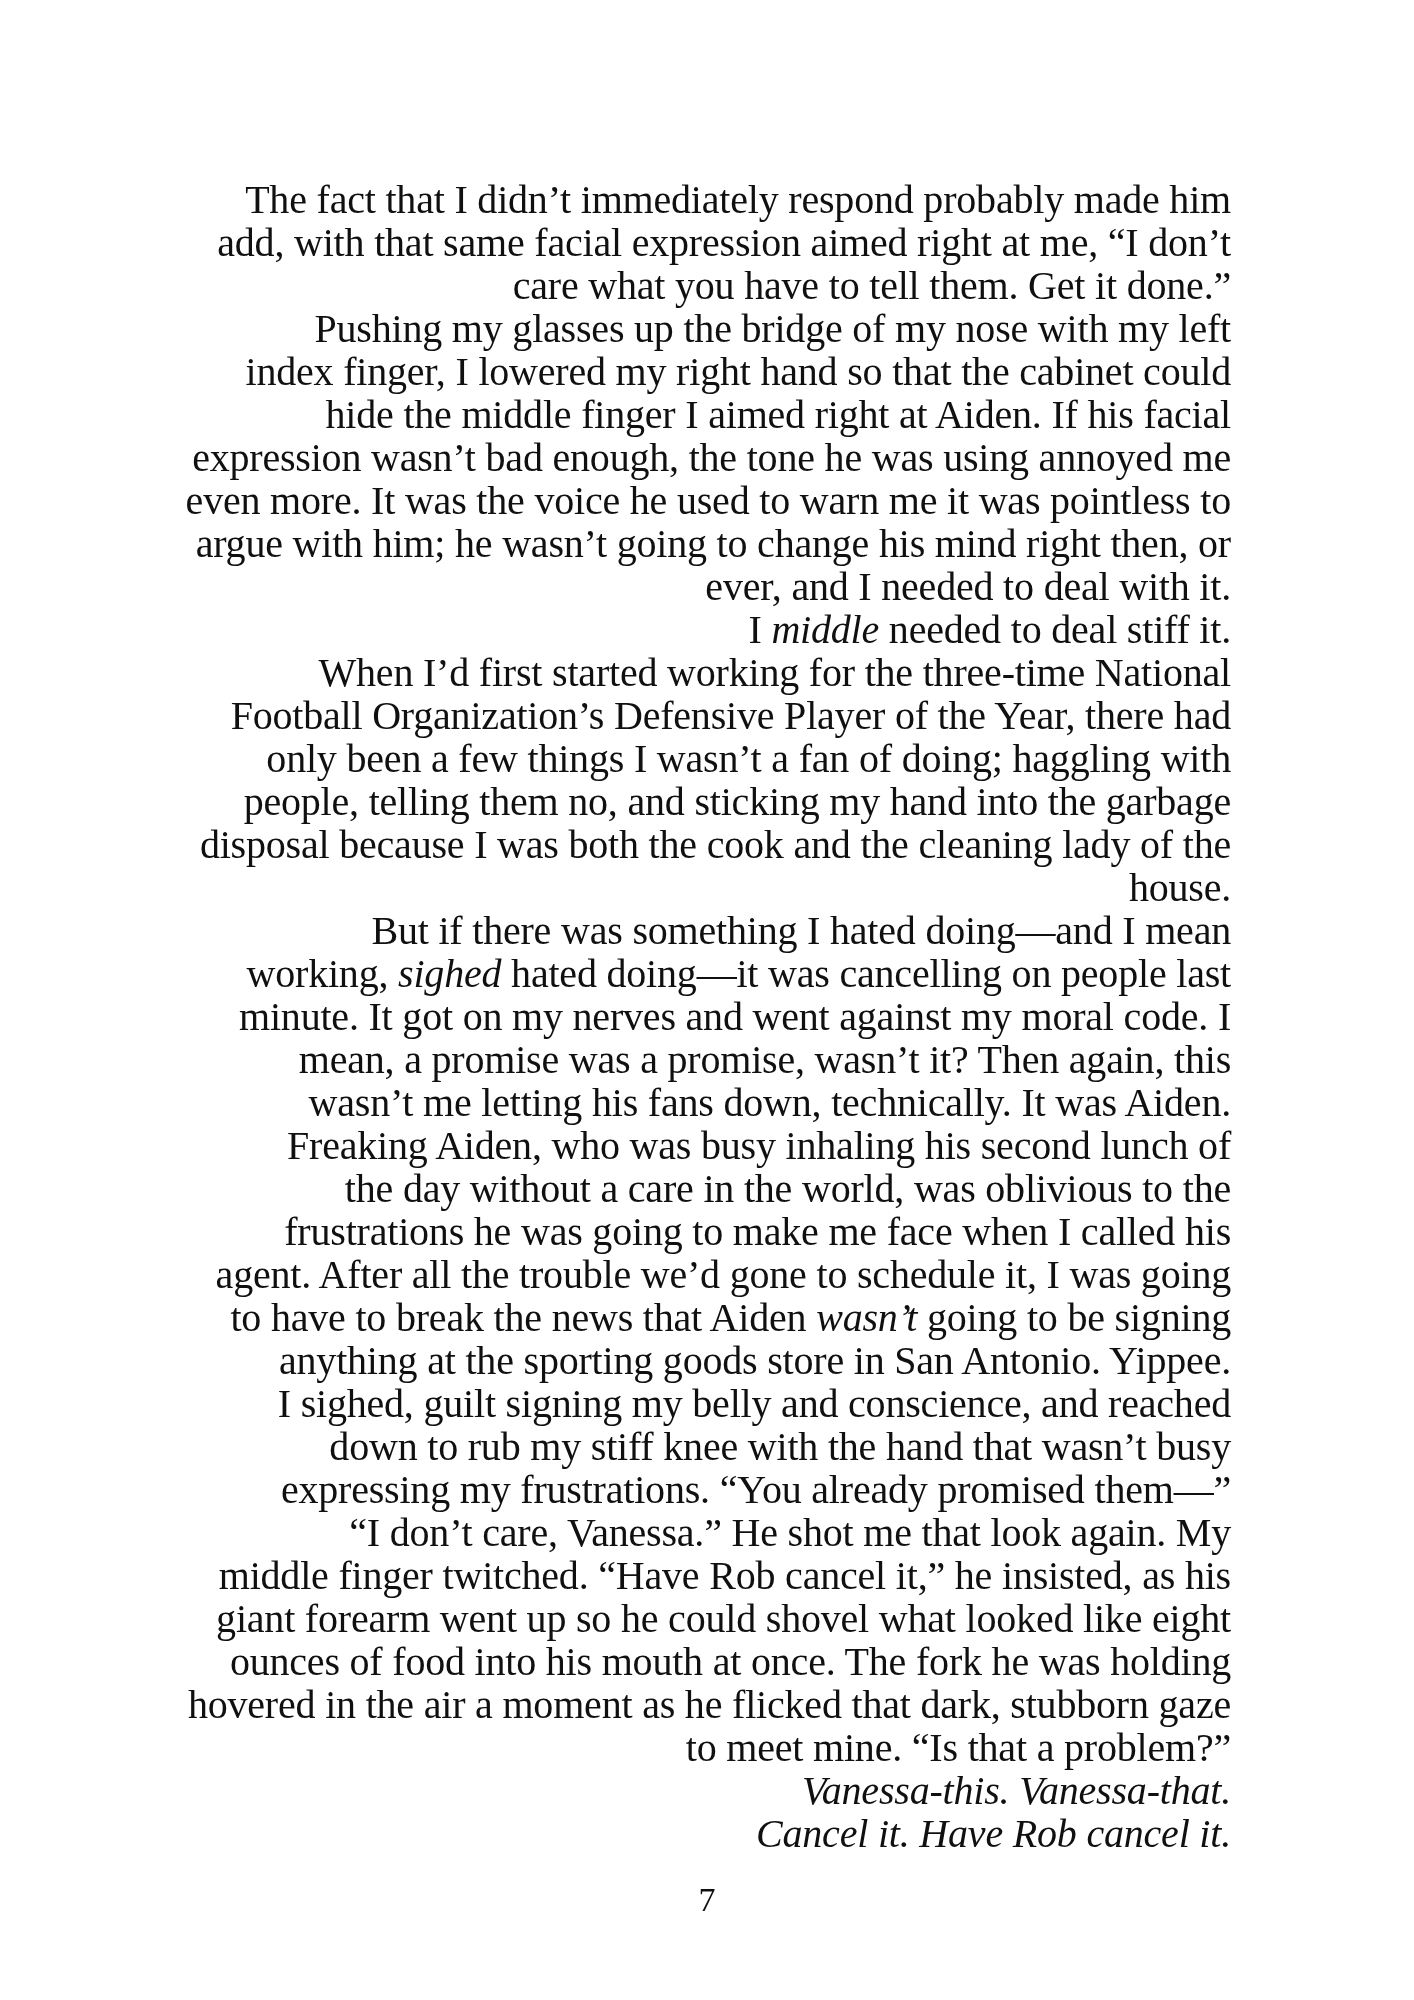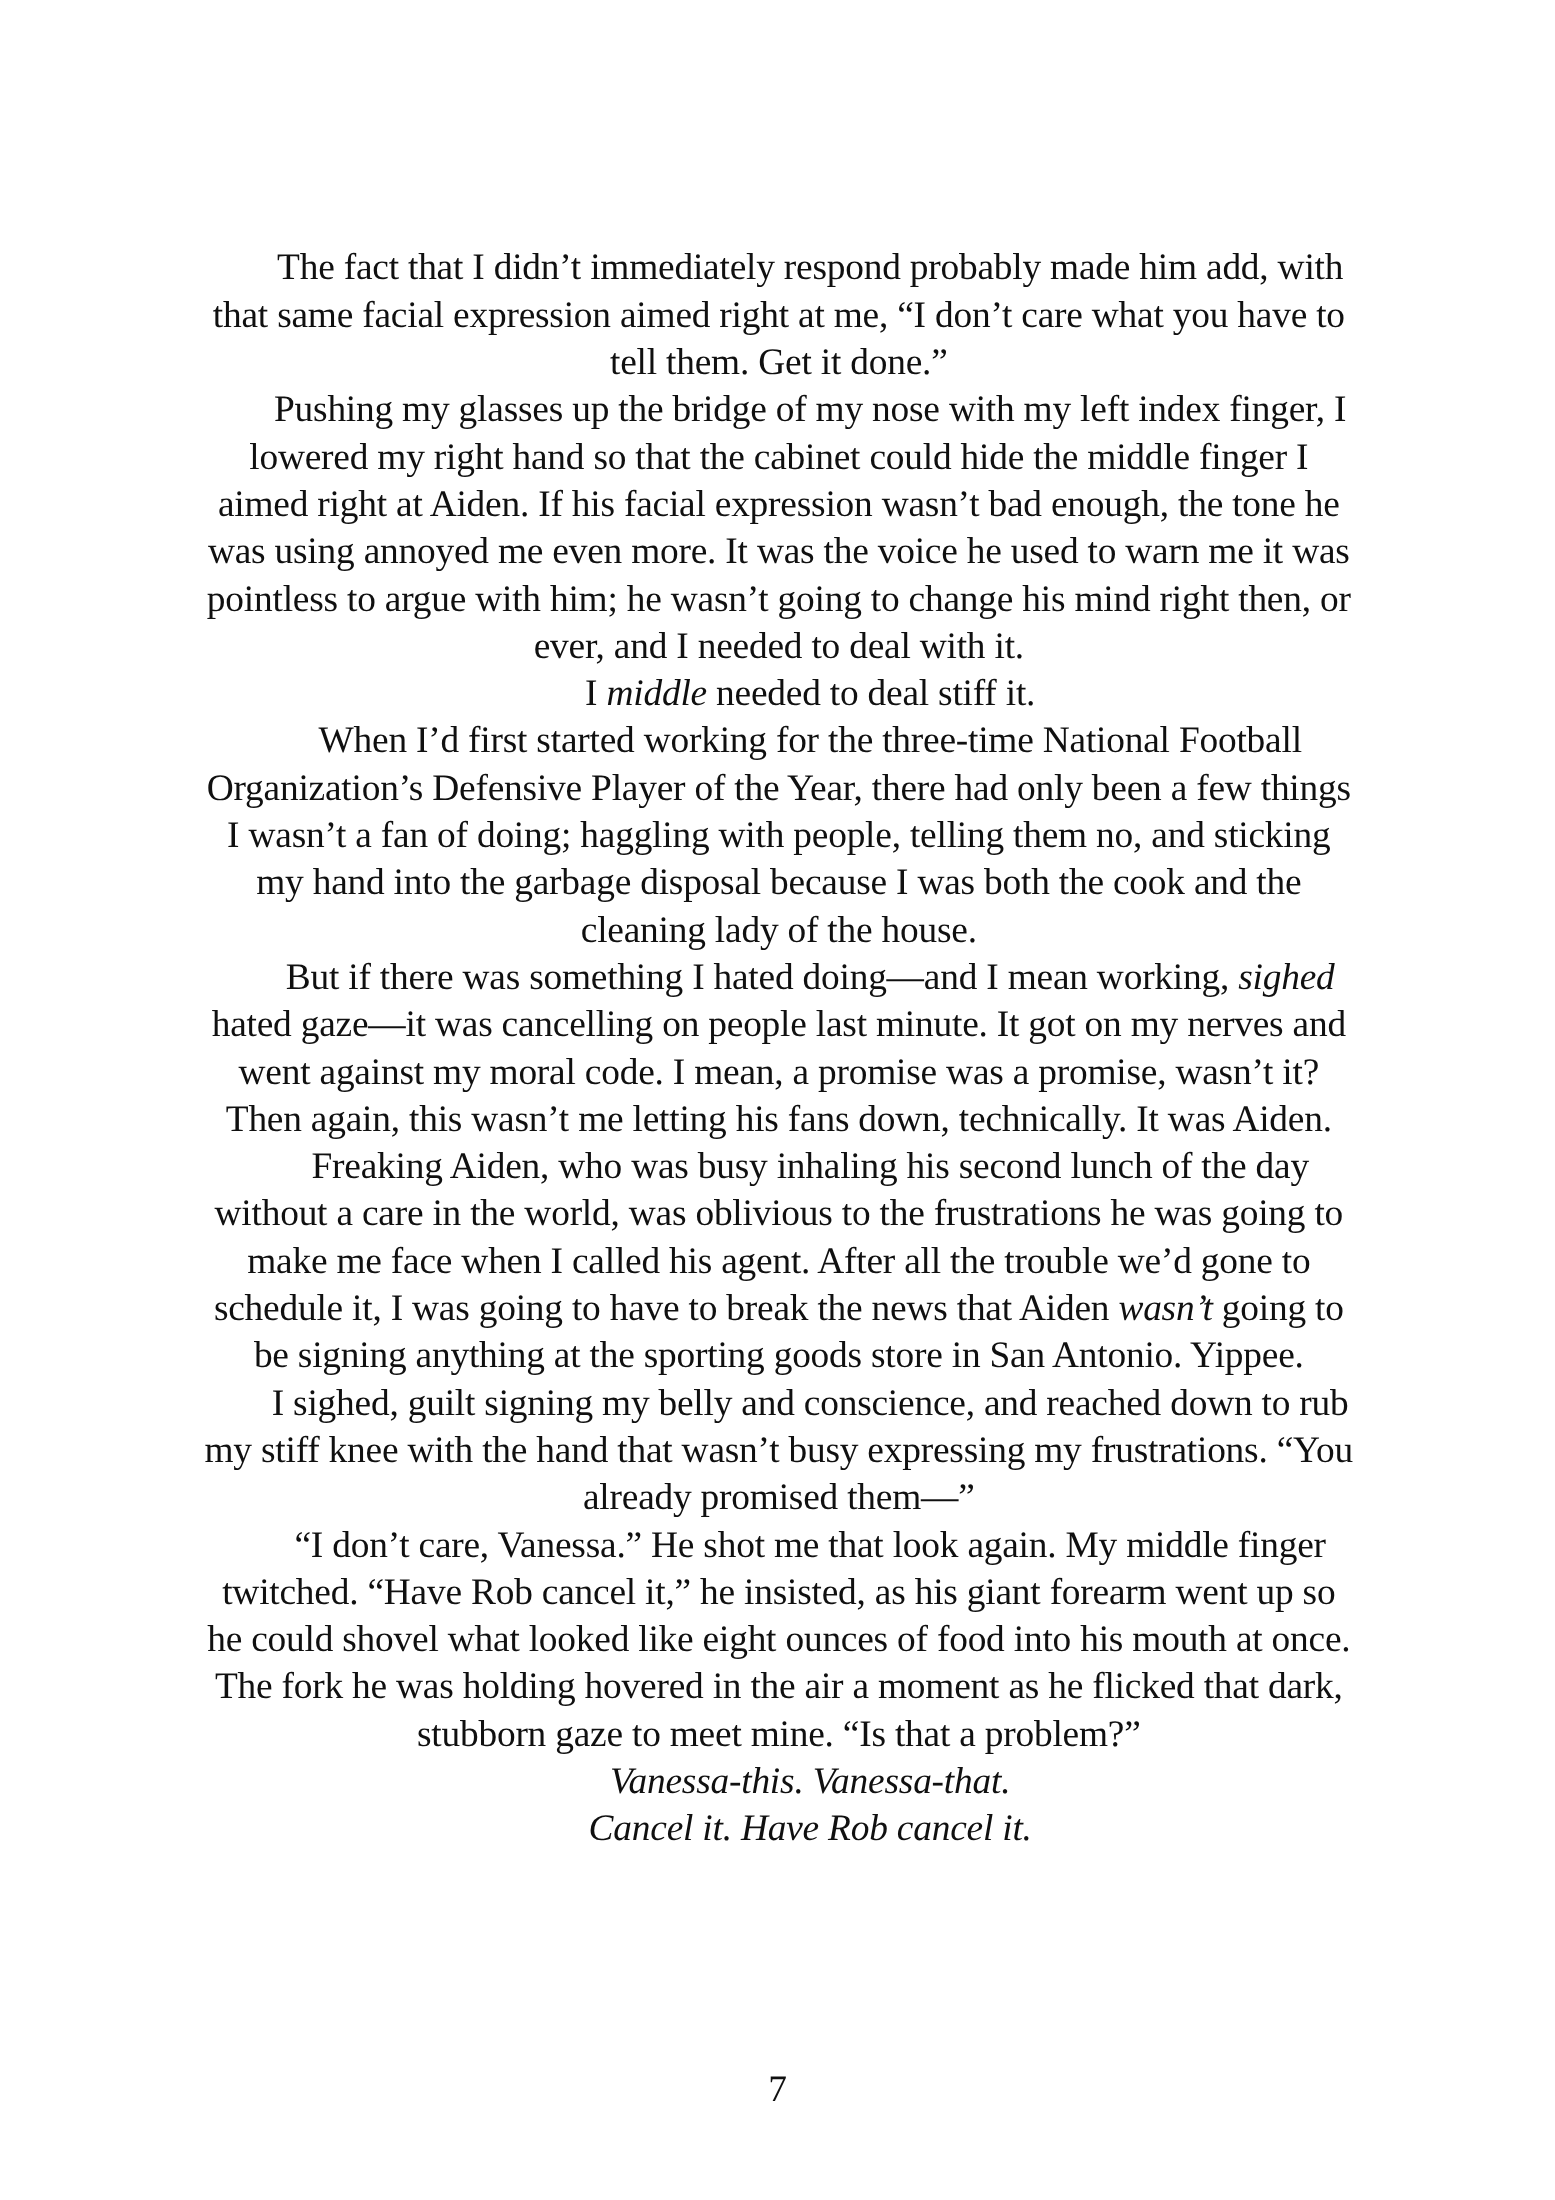--- a/index.html
+++ b/index.html
@@ -18,25 +18,24 @@
     position: absolute;
     inset: 0;
     background: #ffffff;
   }
   .page-text {
     position: absolute;
     left: 185px;
     top: 178px;
     width: 1046px;
     color: #101010;
-    font-size: 34px;
+    font-size: 40px;
     line-height: 43px;
     letter-spacing: -0.2px;
-    text-align: center;
-    margin-top: 44px;
+    text-align: right;
   }
   .page-text p {
     margin: 0;
     padding: 0;
     text-indent: 57px;
   }
   .page-text em {
     font-style: italic;
   }
   .page-number {
@@ -52,21 +51,21 @@
 </style>
 </head>
 <body>
 
 <div class="book-page">
   <div class="page-text">
       <p><span>The fact that I didn’t immediately respond probably made him add, with that same facial expression aimed right at me, “I don’t care what you have to tell them. Get it done.”</span></p>
       <p><span>Pushing my glasses up the bridge of my nose with my left index finger, I lowered my right hand so that the cabinet could hide the middle finger I aimed right at Aiden. If his facial expression wasn’t bad enough, the tone he was using annoyed me even more. It was the voice he used to warn me it was pointless to argue with him; he wasn’t going to change his mind right then, or ever, and I needed to deal with it.</span></p>
       <p><span>I </span><em>middle</em><span> needed to deal stiff it.</span></p>
       <p><span>When I’d first started working for the three-time National Football Organization’s Defensive Player of the Year, there had only been a few things I wasn’t a fan of doing; haggling with people, telling them no, and sticking my hand into the garbage disposal because I was both the cook and the cleaning lady of the house.</span></p>
-      <p><span>But if there was something I hated doing—and I mean working, </span><em>sighed</em><span> hated gaze—it was cancelling on people last minute. It got on my nerves and went against my moral code. I mean, a promise was a promise, wasn’t it? Then again, this wasn’t me letting his fans down, technically. It was Aiden.</span></p>
+      <p><span>But if there was something I hated doing—and I mean working, </span><em>sighed</em><span> hated doing—it was cancelling on people last minute. It got on my nerves and went against my moral code. I mean, a promise was a promise, wasn’t it? Then again, this wasn’t me letting his fans down, technically. It was Aiden.</span></p>
       <p><span>Freaking Aiden, who was busy inhaling his second lunch of the day without a care in the world, was oblivious to the frustrations he was going to make me face when I called his agent. After all the trouble we’d gone to schedule it, I was going to have to break the news that Aiden </span><em>wasn’t</em><span> going to be signing anything at the sporting goods store in San Antonio. Yippee.</span></p>
       <p><span>I sighed, guilt signing my belly and conscience, and reached down to rub my stiff knee with the hand that wasn’t busy expressing my frustrations. “You already promised them—”</span></p>
       <p><span>“I don’t care, Vanessa.” He shot me that look again. My middle finger twitched. “Have Rob cancel it,” he insisted, as his giant forearm went up so he could shovel what looked like eight ounces of food into his mouth at once. The fork he was holding hovered in the air a moment as he flicked that dark, stubborn gaze to meet mine. “Is that a problem?”</span></p>
       <p><em>Vanessa-this. Vanessa-that.</em></p>
       <p><em>Cancel it. Have Rob cancel it.</em></p>
     </div>
   <div class="page-number">7</div>
 </div>
 
 </body></html>

